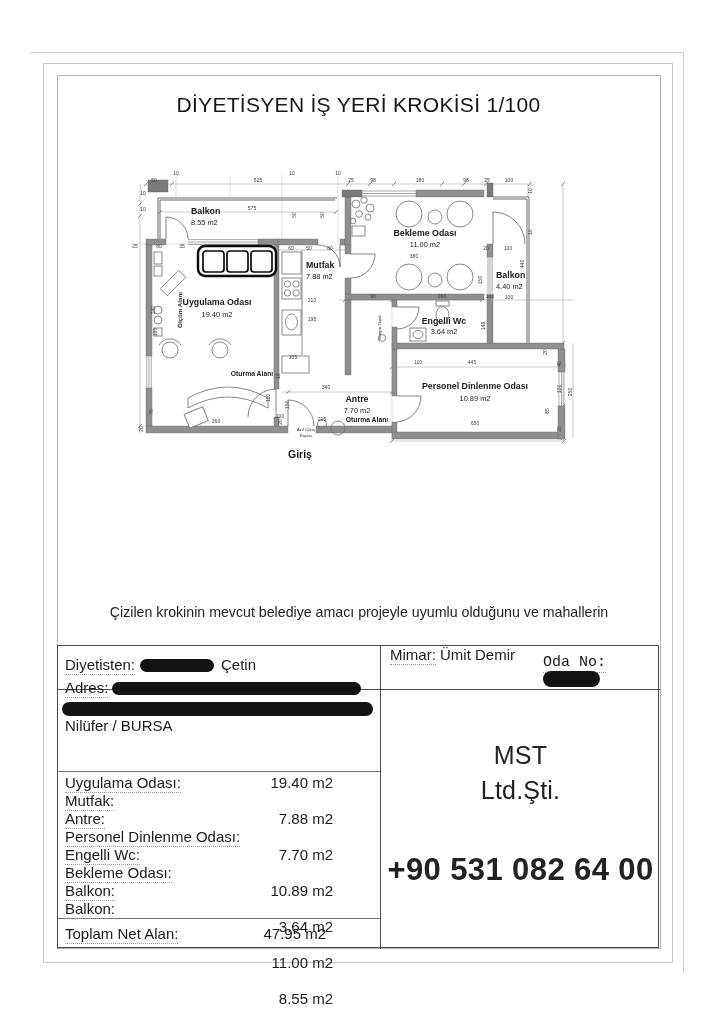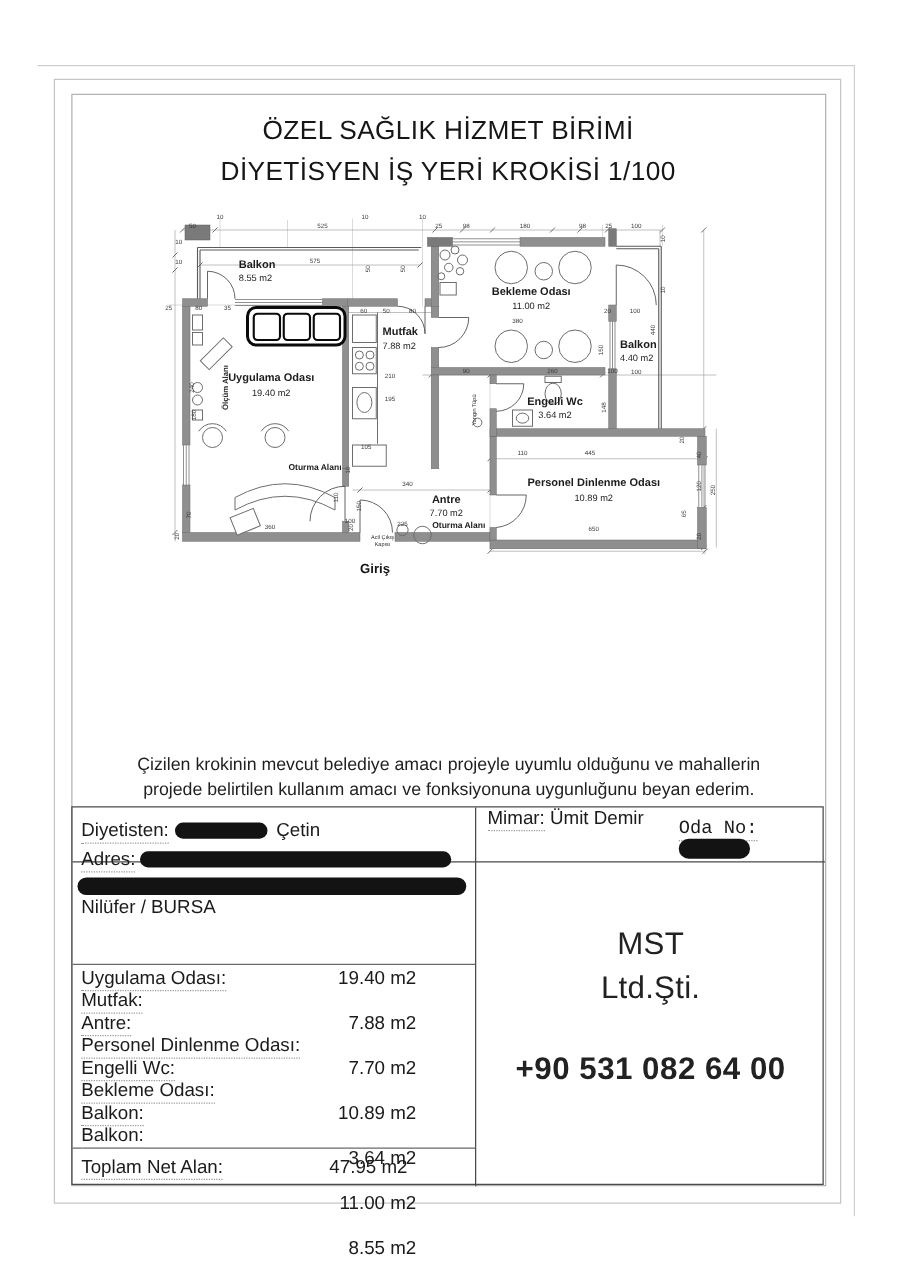--- a/index.html
+++ b/index.html
@@ -27,21 +27,21 @@
   .cell-diyet{position:absolute;left:7px;top:10px;}
   .cell-mimar{position:absolute;left:332px;top:0;}
   .oda-wrap{position:absolute;left:485px;top:8px;font-family:Liberation Mono, monospace;}
   .cell-adres{position:absolute;left:7px;top:32px;line-height:19px;}
   .rlist{position:absolute;left:0;top:128px;width:322px;}
   .rrow{position:absolute;left:7px;height:18px;}
   .rval{position:absolute;width:322px;text-align:right;box-sizing:border-box;padding-right:54px;left:0;}
   .toplam{position:absolute;left:7px;top:279px;}
   .mst{position:absolute;left:323px;top:43px;width:279px;height:260px;text-align:center;color:#222;}
   .mst-co{padding-top:49px;font-size:25px;line-height:35px;font-weight:500;letter-spacing:.2px;}
-  .mst-phone{margin-top:33px;font-size:25px;font-weight:700;letter-spacing:.4px;}
+  .mst-phone{margin-top:44px;font-size:31px;font-weight:700;letter-spacing:.4px;}
 
   
   .plan{position:absolute;left:130px;top:160px;width:470px;height:310px;text-align:right;}
   .plan svg{width:100%;height:100%;}
   .wl{fill:#8f8f8f;stroke:#686868;stroke-width:.4;}
   .wl2{fill:#7a7a7a;stroke:#5e5e5e;stroke-width:.4;}
   .rail{stroke:#5a5a5a;stroke-width:.9;fill:none;}
   .ext{stroke:#bdbdbd;stroke-width:.45;fill:none;}
   .dimline{stroke:#9a9a9a;stroke-width:.5;fill:none;}
   .tick{stroke:#6f6f6f;stroke-width:.8;fill:none;}
@@ -63,21 +63,20 @@
 </head>
 <body>
 
 <div class="sheet">
   <div class="stray-h"></div>
   <div class="stray-v"></div>
   <div class="border-outer"></div>
   <div class="border-inner"></div>
 
   <div class="title">
-    <div>ÖZEL SAĞLIK HİZMET BİRİMİ</div>
     <div>DİYETİSYEN İŞ YERİ KROKİSİ 1/100</div>
   </div>
 
   <div class="plan">
     <svg viewBox="0 0 470 310">
 
       <g>
         <path class="ext" d="M152,15 V85 M208,15 V85 M46,15 V38 M262,134 V281 M352,20 V30 M400,20 V37 M4,84 H146 M434,278 V284 M100,16 V38"></path>
       </g>
 
@@ -307,21 +306,20 @@
           <text x="192" y="261" class="dim">225</text>
           <text x="345" y="265" class="dim">650</text>
           <text x="13" y="269" class="dim" transform="rotate(-90 13 269)">20</text>
           <text x="152" y="262" class="dim" transform="rotate(-90 152 262)">20</text>
         </g>
     </svg>
   </div>
 
   <div class="declaration">
     <div>Çizilen krokinin mevcut belediye amacı projeyle uyumlu olduğunu ve mahallerin</div>
-    <div>projede belirtilen kullanım amacı ve fonksiyonuna uygunluğunu beyan ederim.</div>
   </div>
 
   <div class="tbl">
     <div class="vline"></div>
     <div class="hline1"></div>
     <div class="hline2"></div>
     <div class="hline3"></div>
 
     <div class="cell-diyet">
       <span class="ul">Diyetisten:</span><span class="redact r-name"></span><span>Çetin</span>

